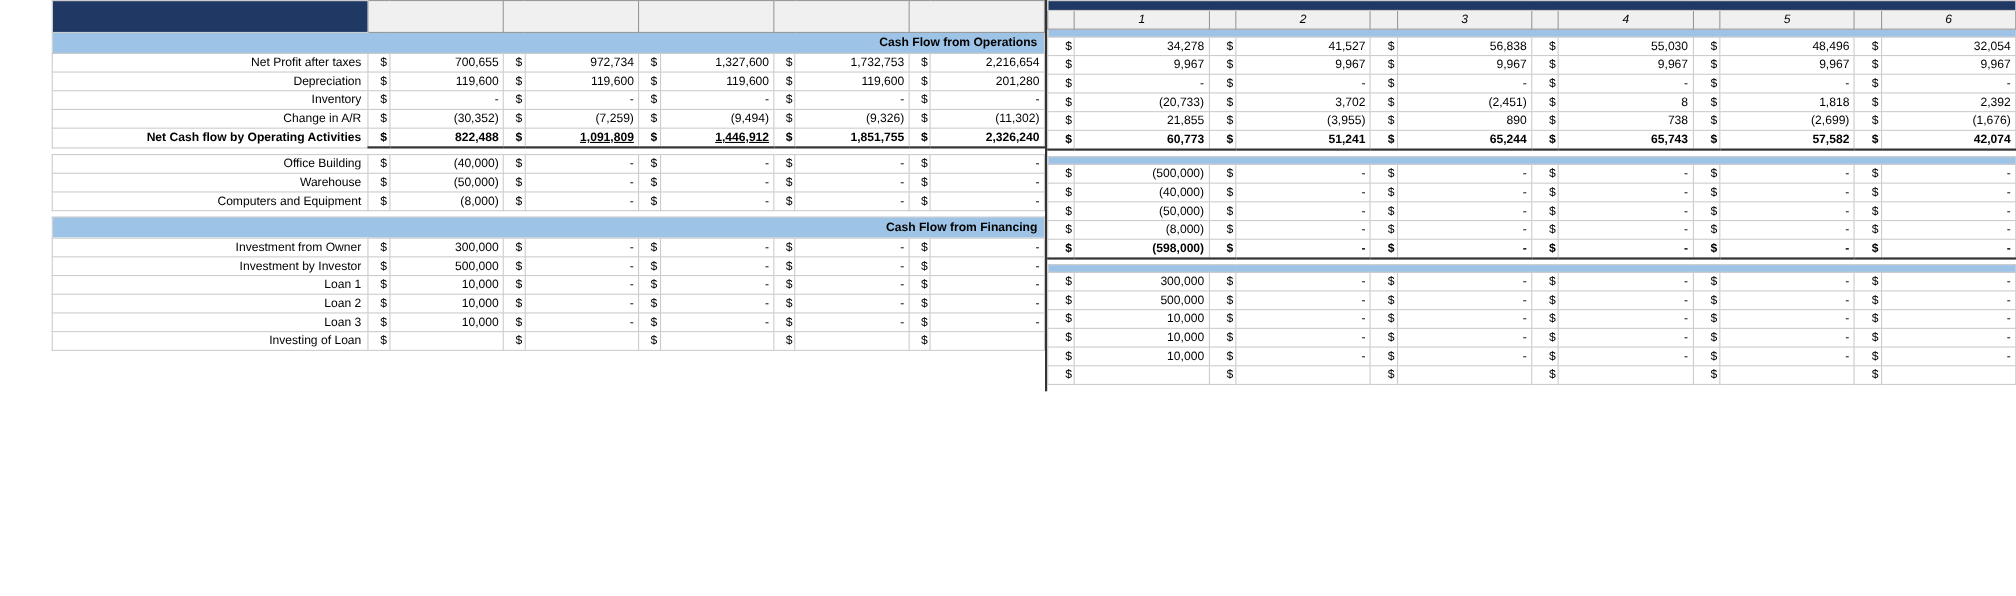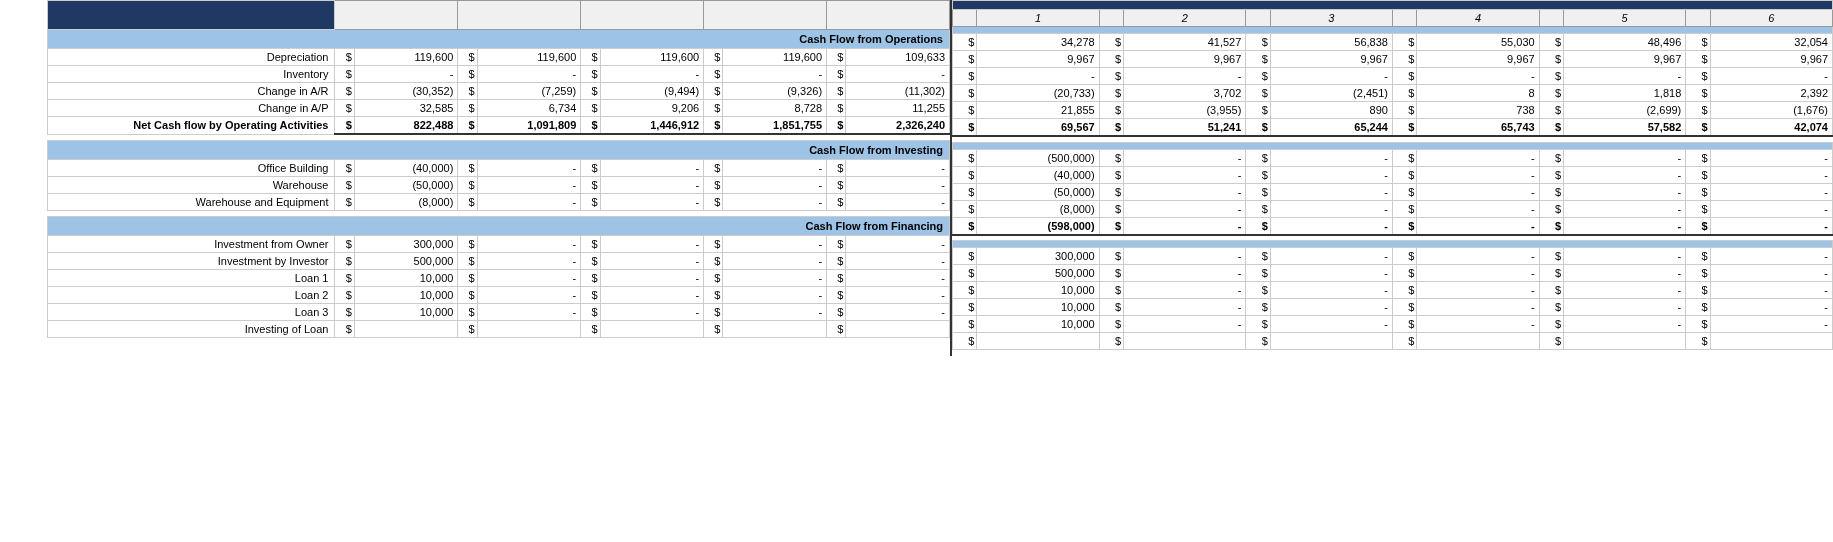--- a/index.html
+++ b/index.html
@@ -130,31 +130,44 @@
           <td class="year-header" colspan="2"></td>
           <td class="year-header" colspan="2"></td>
           <td class="year-header" colspan="2"></td>
         </tr>
       </thead>
       <tbody id="left-tbody">
       <tr>
             <td class="section-header" colspan="11">Cash Flow from Operations</td>
           </tr>
           <tr>
+            <td class="row-label">Net Profit after taxes</td>
+            <td class="dollar-sign">$</td>
+            <td class="currency num-col">700,655</td>
+            <td class="dollar-sign">$</td>
+            <td class="currency num-col">972,734</td>
+            <td class="dollar-sign">$</td>
+            <td class="currency num-col">1,327,600</td>
+            <td class="dollar-sign">$</td>
+            <td class="currency num-col">1,732,753</td>
+            <td class="dollar-sign">$</td>
+            <td class="currency num-col">2,216,654</td>
+          </tr>
+          <tr>
             <td class="row-label">Depreciation</td>
             <td class="dollar-sign">$</td>
             <td class="currency num-col">119,600</td>
             <td class="dollar-sign">$</td>
             <td class="currency num-col">119,600</td>
             <td class="dollar-sign">$</td>
             <td class="currency num-col">119,600</td>
             <td class="dollar-sign">$</td>
             <td class="currency num-col">119,600</td>
             <td class="dollar-sign">$</td>
-            <td class="currency num-col">109,633</td>
+            <td class="currency num-col">201,280</td>
           </tr>
           <tr>
             <td class="row-label">Inventory</td>
             <td class="dollar-sign">$</td>
             <td class="currency num-col">-</td>
             <td class="dollar-sign">$</td>
             <td class="currency num-col">-</td>
             <td class="dollar-sign">$</td>
             <td class="currency num-col">-</td>
             <td class="dollar-sign">$</td>
@@ -169,52 +182,36 @@
             <td class="dollar-sign">$</td>
             <td class="currency num-col">(7,259)</td>
             <td class="dollar-sign">$</td>
             <td class="currency num-col">(9,494)</td>
             <td class="dollar-sign">$</td>
             <td class="currency num-col">(9,326)</td>
             <td class="dollar-sign">$</td>
             <td class="currency num-col">(11,302)</td>
           </tr>
           <tr>
-            <td class="row-label">Change in A/P</td>
-            <td class="dollar-sign">$</td>
-            <td class="currency num-col">32,585</td>
-            <td class="dollar-sign">$</td>
-            <td class="currency num-col">6,734</td>
-            <td class="dollar-sign">$</td>
-            <td class="currency num-col">9,206</td>
-            <td class="dollar-sign">$</td>
-            <td class="currency num-col">8,728</td>
-            <td class="dollar-sign">$</td>
-            <td class="currency num-col">11,255</td>
-          </tr>
-          <tr>
             <td class="total-label bold">Net Cash flow by Operating Activities</td>
             <td class="dollar-sign bold" style="border-top: 1px solid rgb(51, 51, 51); border-bottom: 2px solid rgb(51, 51, 51);">$</td>
             <td class="currency num-col bold" style="border-top: 1px solid rgb(51, 51, 51); border-bottom: 2px solid rgb(51, 51, 51);">822,488</td>
             <td class="dollar-sign bold" style="border-top: 1px solid rgb(51, 51, 51); border-bottom: 2px solid rgb(51, 51, 51);">$</td>
-            <td class="currency num-col bold" style="border-top: 1px solid rgb(51, 51, 51); border-bottom: 2px solid rgb(51, 51, 51);">1,091,809</td>
-            <td class="dollar-sign bold" style="border-top: 1px solid rgb(51, 51, 51); border-bottom: 2px solid rgb(51, 51, 51);">$</td>
-            <td class="currency num-col bold" style="border-top: 1px solid rgb(51, 51, 51); border-bottom: 2px solid rgb(51, 51, 51);">1,446,912</td>
+            <td class="currency num-col bold" style="border-top: 1px solid rgb(51, 51, 51); border-bottom: 2px solid rgb(51, 51, 51); text-decoration: underline;">1,091,809</td>
+            <td class="dollar-sign bold" style="border-top: 1px solid rgb(51, 51, 51); border-bottom: 2px solid rgb(51, 51, 51);">$</td>
+            <td class="currency num-col bold" style="border-top: 1px solid rgb(51, 51, 51); border-bottom: 2px solid rgb(51, 51, 51); text-decoration: underline;">1,446,912</td>
             <td class="dollar-sign bold" style="border-top: 1px solid rgb(51, 51, 51); border-bottom: 2px solid rgb(51, 51, 51);">$</td>
             <td class="currency num-col bold" style="border-top: 1px solid rgb(51, 51, 51); border-bottom: 2px solid rgb(51, 51, 51);">1,851,755</td>
             <td class="dollar-sign bold" style="border-top: 1px solid rgb(51, 51, 51); border-bottom: 2px solid rgb(51, 51, 51);">$</td>
             <td class="currency num-col bold" style="border-top: 1px solid rgb(51, 51, 51); border-bottom: 2px solid rgb(51, 51, 51);">2,326,240</td>
           </tr>
           <tr>
             <td colspan="11" style="height: 6px; border: none;"></td>
           </tr>
           <tr>
-            <td class="section-header" colspan="11">Cash Flow from Investing</td>
-          </tr>
-          <tr>
             <td class="row-label">Office Building</td>
             <td class="dollar-sign">$</td>
             <td class="currency num-col">(40,000)</td>
             <td class="dollar-sign">$</td>
             <td class="currency num-col">-</td>
             <td class="dollar-sign">$</td>
             <td class="currency num-col">-</td>
             <td class="dollar-sign">$</td>
             <td class="currency num-col">-</td>
             <td class="dollar-sign">$</td>
@@ -227,21 +224,21 @@
             <td class="dollar-sign">$</td>
             <td class="currency num-col">-</td>
             <td class="dollar-sign">$</td>
             <td class="currency num-col">-</td>
             <td class="dollar-sign">$</td>
             <td class="currency num-col">-</td>
             <td class="dollar-sign">$</td>
             <td class="currency num-col">-</td>
           </tr>
           <tr>
-            <td class="row-label">Warehouse and Equipment</td>
+            <td class="row-label">Computers and Equipment</td>
             <td class="dollar-sign">$</td>
             <td class="currency num-col">(8,000)</td>
             <td class="dollar-sign">$</td>
             <td class="currency num-col">-</td>
             <td class="dollar-sign">$</td>
             <td class="currency num-col">-</td>
             <td class="dollar-sign">$</td>
             <td class="currency num-col">-</td>
             <td class="dollar-sign">$</td>
             <td class="currency num-col">-</td>
@@ -441,21 +438,21 @@
             <td class="currency num-col">890</td>
             <td class="dollar-sign">$</td>
             <td class="currency num-col">738</td>
             <td class="dollar-sign">$</td>
             <td class="currency num-col">(2,699)</td>
             <td class="dollar-sign">$</td>
             <td class="currency num-col">(1,676)</td>
           </tr>
           <tr>
             <td class="dollar-sign bold" style="border-top: 1px solid rgb(51, 51, 51); border-bottom: 2px solid rgb(51, 51, 51);">$</td>
-            <td class="currency num-col bold" style="border-top: 1px solid rgb(51, 51, 51); border-bottom: 2px solid rgb(51, 51, 51);">69,567</td>
+            <td class="currency num-col bold" style="border-top: 1px solid rgb(51, 51, 51); border-bottom: 2px solid rgb(51, 51, 51);">60,773</td>
             <td class="dollar-sign bold" style="border-top: 1px solid rgb(51, 51, 51); border-bottom: 2px solid rgb(51, 51, 51);">$</td>
             <td class="currency num-col bold" style="border-top: 1px solid rgb(51, 51, 51); border-bottom: 2px solid rgb(51, 51, 51);">51,241</td>
             <td class="dollar-sign bold" style="border-top: 1px solid rgb(51, 51, 51); border-bottom: 2px solid rgb(51, 51, 51);">$</td>
             <td class="currency num-col bold" style="border-top: 1px solid rgb(51, 51, 51); border-bottom: 2px solid rgb(51, 51, 51);">65,244</td>
             <td class="dollar-sign bold" style="border-top: 1px solid rgb(51, 51, 51); border-bottom: 2px solid rgb(51, 51, 51);">$</td>
             <td class="currency num-col bold" style="border-top: 1px solid rgb(51, 51, 51); border-bottom: 2px solid rgb(51, 51, 51);">65,743</td>
             <td class="dollar-sign bold" style="border-top: 1px solid rgb(51, 51, 51); border-bottom: 2px solid rgb(51, 51, 51);">$</td>
             <td class="currency num-col bold" style="border-top: 1px solid rgb(51, 51, 51); border-bottom: 2px solid rgb(51, 51, 51);">57,582</td>
             <td class="dollar-sign bold" style="border-top: 1px solid rgb(51, 51, 51); border-bottom: 2px solid rgb(51, 51, 51);">$</td>
             <td class="currency num-col bold" style="border-top: 1px solid rgb(51, 51, 51); border-bottom: 2px solid rgb(51, 51, 51);">42,074</td>

